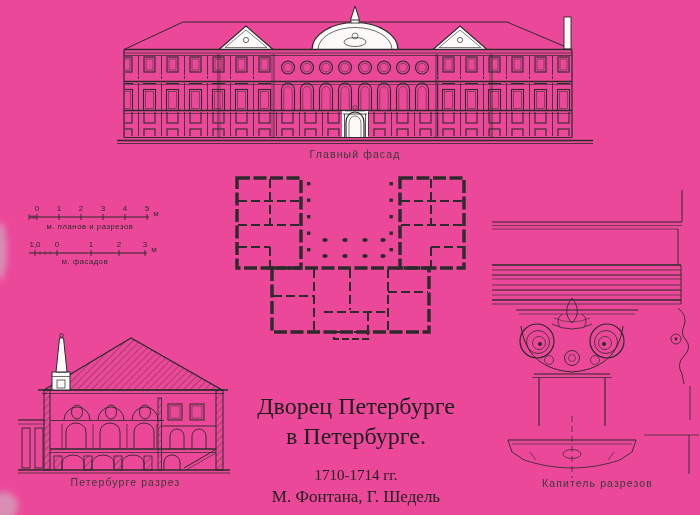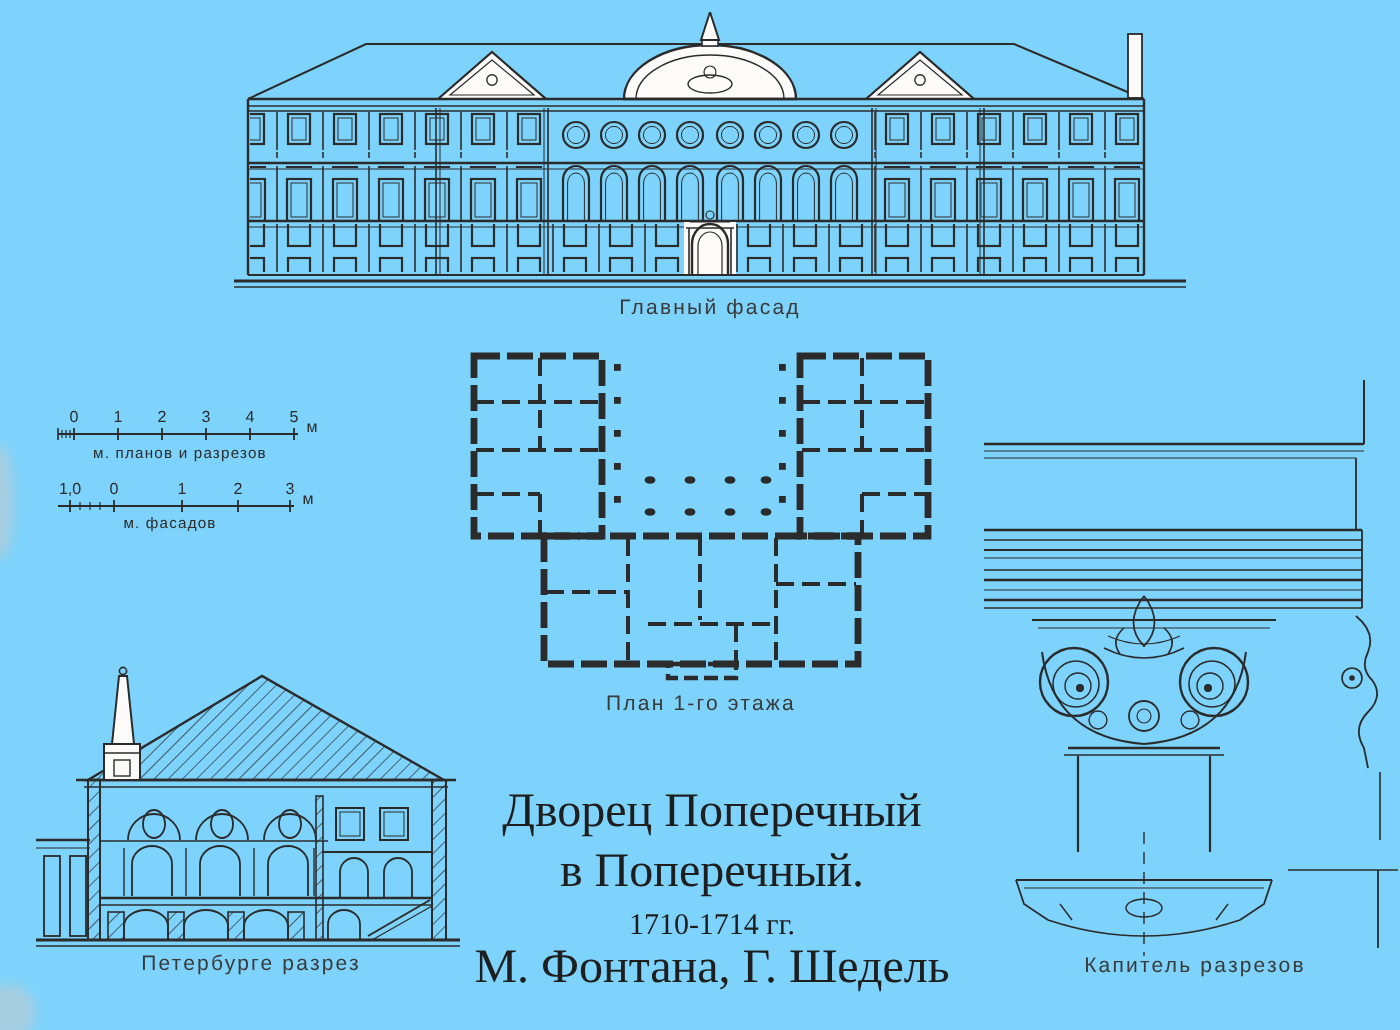--- a/index.html
+++ b/index.html
@@ -1,37 +1,37 @@
 <!DOCTYPE html>
 <html><head>
 <meta charset="utf-8">
 <style>
   html,body{margin:0;padding:0;background:#e8e8e8;}
   .page{
     position:relative;width:700px;height:515px;margin:0 auto;
-    background:#7dd3fc;overflow:hidden;
+    background:#ec4899;overflow:hidden;
     font-family:"Liberation Sans",sans-serif;color:#2b2b2b;
   }
   .abs{position:absolute;}
   
   .s{stroke:#2b2b2b;fill:none;}
   .f{fill:#2b2b2b;stroke:none;}
   .p{stroke:#2b2b2b;fill:#fcfbf9;}
   .cap{
     position:absolute;text-align:center;
     font-size:10.5px;letter-spacing:1.1px;color:#3a3a3a;
     font-family:"Liberation Sans",sans-serif;white-space:nowrap;
   }
   .title-block{
     position:absolute;left:200px;top:391px;width:312px;text-align:center;
     font-family:"Liberation Serif",serif;color:#1e1e1e;
   }
   .title-l1,.title-l2{font-size:24px;line-height:30px;}
-  .title-l3{font-size:15px;line-height:20px;margin-top:2px;}
-  .title-l4{font-size:24px;line-height:23px;}
+  .title-l3{font-size:15px;line-height:20px;margin-top:14px;}
+  .title-l4{font-size:17px;line-height:23px;}
   .sv-num{font-family:"Liberation Sans",sans-serif;font-size:8px;fill:#2b2b2b;}
   .sv-lab{font-family:"Liberation Sans",sans-serif;font-size:7.6px;letter-spacing:.6px;fill:#2b2b2b;}
   .smudge{position:absolute;background:#c9c9c9;opacity:.55;filter:blur(3px);border-radius:50%;}
 </style>
 </head>
 <body>
 
 <div class="page">
 
   <svg class="abs" style="left:115px;top:6px" width="480" height="142" viewBox="0 0 480 142">
@@ -229,21 +229,20 @@
         <ellipse class="f" cx="117" cy="68" rx="2.7" ry="1.9"></ellipse>
       <ellipse class="f" cx="137" cy="68" rx="2.7" ry="1.9"></ellipse>
         <ellipse class="f" cx="155" cy="68" rx="2.7" ry="1.9"></ellipse>
       <ellipse class="f" cx="97" cy="84" rx="2.7" ry="1.9"></ellipse>
         <ellipse class="f" cx="117" cy="84" rx="2.7" ry="1.9"></ellipse>
       <ellipse class="f" cx="137" cy="84" rx="2.7" ry="1.9"></ellipse>
         <ellipse class="f" cx="155" cy="84" rx="2.7" ry="1.9"></ellipse>
     </g>
     <rect class="s" x="106" y="160" width="34" height="7" stroke-width="2.2" stroke-dasharray="7 3"></rect>
   </svg>
-  <div class="cap" style="left:228px;top:346px;width:245px">План 1-го этажа</div>
 
   <svg class="abs" style="left:18px;top:328px" width="215" height="147" viewBox="0 0 215 147">
     <defs>
       <pattern id="hatch" width="5" height="5" patternUnits="userSpaceOnUse" patternTransform="rotate(45)">
         <line x1="0" y1="0" x2="0" y2="5" stroke="#2b2b2b" stroke-width="0.7"></line>
       </pattern>
     </defs>
     <g>
       <polygon points="26,62 113,10 204,62" fill="url(#hatch)" stroke="#2b2b2b" stroke-width="1.2"></polygon>
       <line class="s" x1="20" y1="62" x2="210" y2="62" stroke-width="1.3"></line>
@@ -307,22 +306,22 @@
       <line class="s" x1="168" y1="142" x2="198" y2="125" stroke-width="0.6"></line>
     </g>
     <g>
       <line class="s" x1="0" y1="142" x2="212" y2="142" stroke-width="1.5"></line>
       <line class="s" x1="0" y1="145" x2="212" y2="145" stroke-width="0.7"></line>
     </g>
   </svg>
   <div class="cap" style="left:18px;top:476px;width:215px">Петербурге разрез</div>
 
   <div class="title-block">
-    <div class="title-l1">Дворец Поперечный</div>
-    <div class="title-l2">в Поперечный.</div>
+    <div class="title-l1">Дворец Петербурге</div>
+    <div class="title-l2">в Петербурге.</div>
     <div class="title-l3">1710-1714 гг.</div>
     <div class="title-l4">М. Фонтана, Г. Шедель</div>
   </div>
 
   <svg class="abs" style="left:492px;top:188px" width="208" height="292" viewBox="0 0 208 292">
     <g>
       <line class="s" x1="190" y1="2" x2="190" y2="34" stroke-width="1"></line>
       <line class="s" x1="0" y1="34" x2="190" y2="34" stroke-width="1.2"></line>
       <line class="s" x1="0" y1="37.5" x2="190" y2="37.5" stroke-width="0.6"></line>
       <line class="s" x1="0" y1="41" x2="186" y2="41" stroke-width="0.6"></line>

